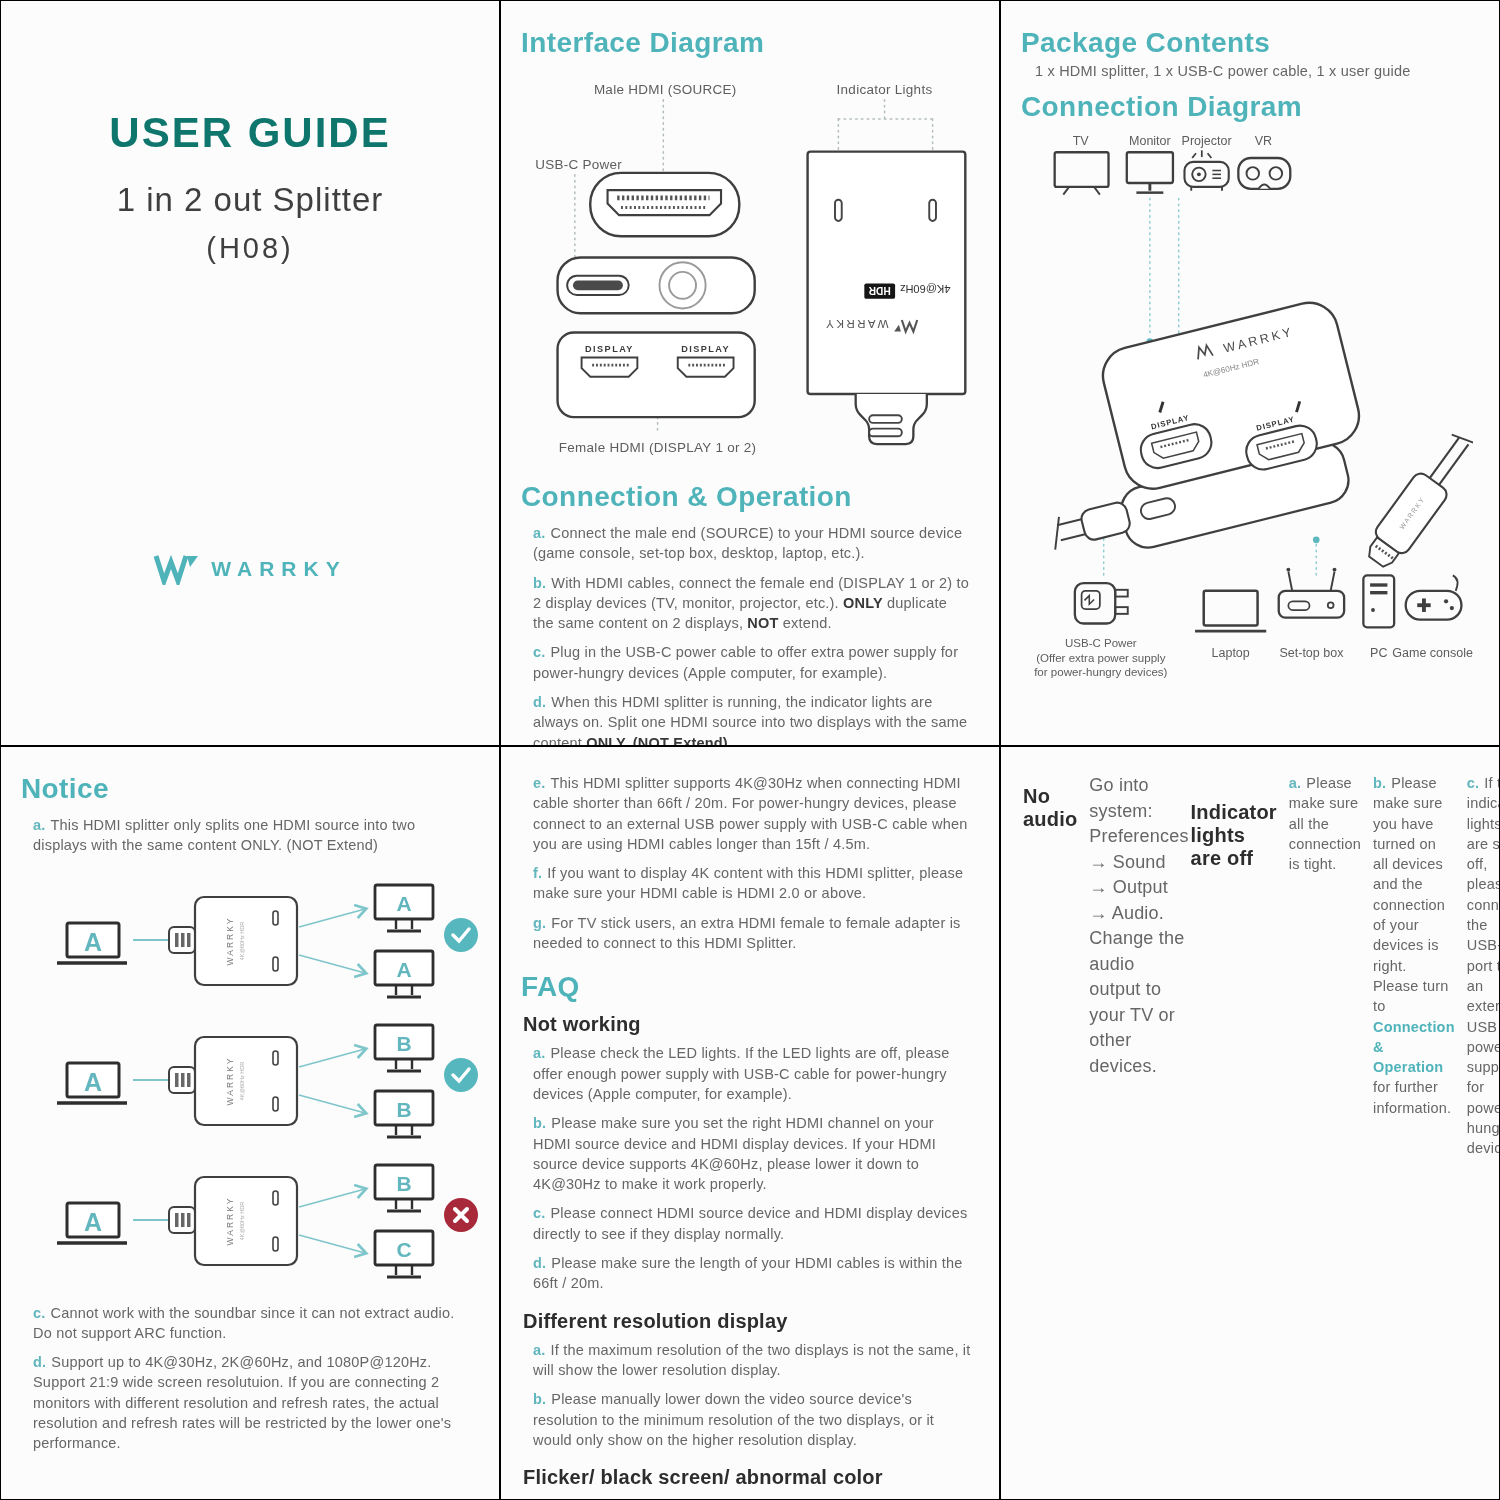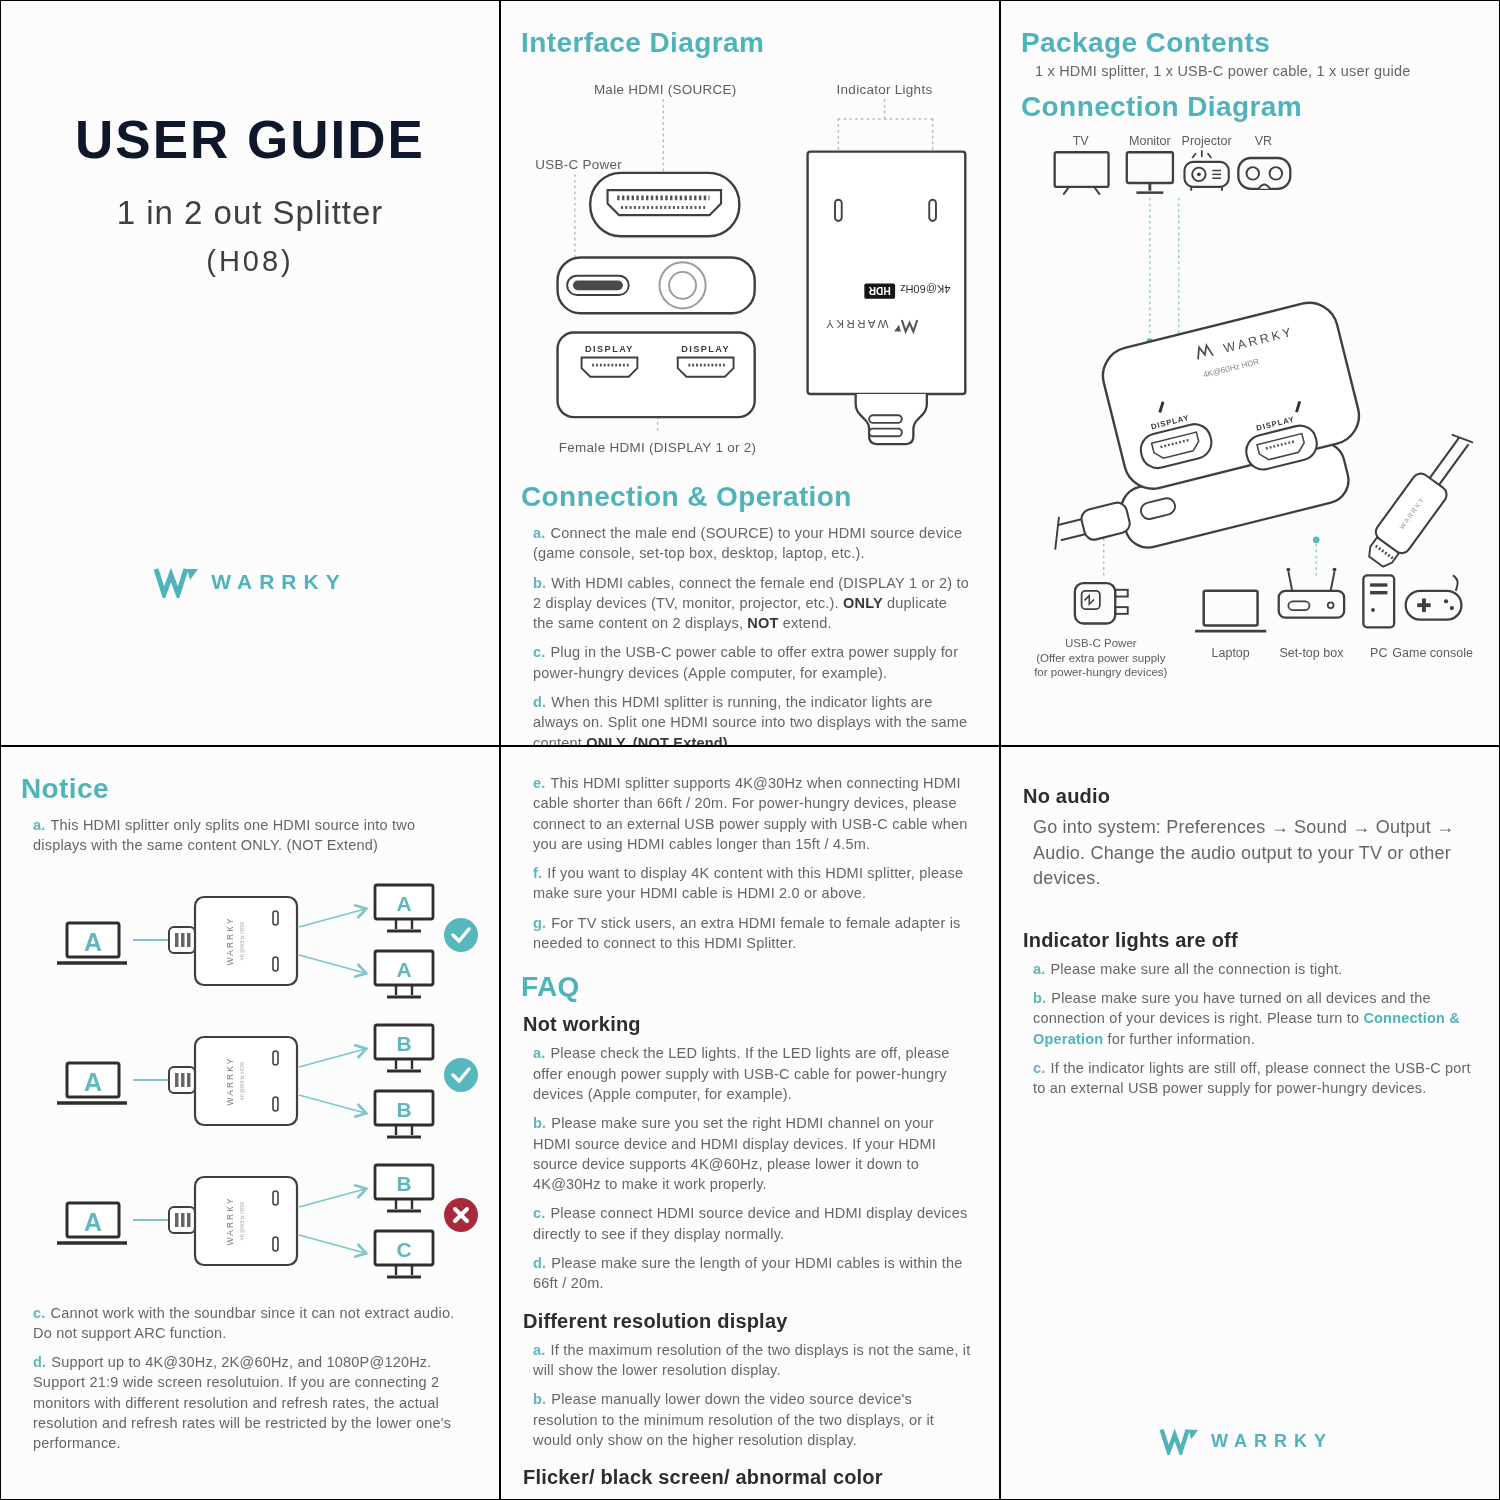--- a/index.html
+++ b/index.html
@@ -11,29 +11,29 @@
   .it{margin:0 0 9px 12px;color:#666;font-size:14.5px;line-height:1.4;letter-spacing:.2px;}
   .lb{color:#62b6bd;font-weight:700;margin-right:5px;}
   .it b{color:#383838;}
   .tl{color:#4fb3ba;font-weight:700;}
   svg text{font-family:"Liberation Sans",sans-serif;}
   .lab{font-size:14px;fill:#5d5d5d;letter-spacing:.3px;}
   .icolab{font-size:13px;fill:#5d5d5d;}
   .cap{font-size:12px;fill:#5d5d5d;}
   
   .p1{display:flex;flex-direction:column;align-items:center;text-align:center;}
-  .guide-title{margin-top:108px;font-size:53px;font-weight:800;color:#0f172a;letter-spacing:2px;}
+  .guide-title{margin-top:108px;font-size:42px;font-weight:800;color:#0f766e;letter-spacing:2px;}
   .guide-sub{margin-top:24px;font-size:33px;color:#3f3f3f;letter-spacing:1px;}
   .guide-model{margin-top:13px;font-size:29px;color:#3f3f3f;letter-spacing:3px;}
   .brand-logo{display:flex;align-items:center;gap:12px;}
   .p1 .brand-logo{margin-top:288px;}
   .brand-text{font-size:21px;font-weight:700;color:#4fb3ba;letter-spacing:7px;}
   
   .p2,.p3,.p4,.p5,.p6{padding:26px 28px 0 20px;}
-  .p6{display:flex;flex-direction:column;padding-bottom:44px;}
+  .p6{display:flex;flex-direction:row;padding-bottom:44px;}
   .p6 .brand-logo{margin-top:auto;align-self:center;}
   .pkg-line{margin:2px 0 12px 14px;color:#666;font-size:14.5px;letter-spacing:.2px;}
   .plain{margin:0 0 9px 12px;color:#666;font-size:18px;line-height:1.42;letter-spacing:.2px;}
   .faq-h{margin-top:18px;}
   
   g[data-result="check"] .bg{fill:#56b8be;}
   g[data-result="cross"] .bg{fill:#a8293a;}
   g[data-result="check"] .x-glyph{display:none;}
   g[data-result="cross"] .v-glyph{display:none;}
 </style>

